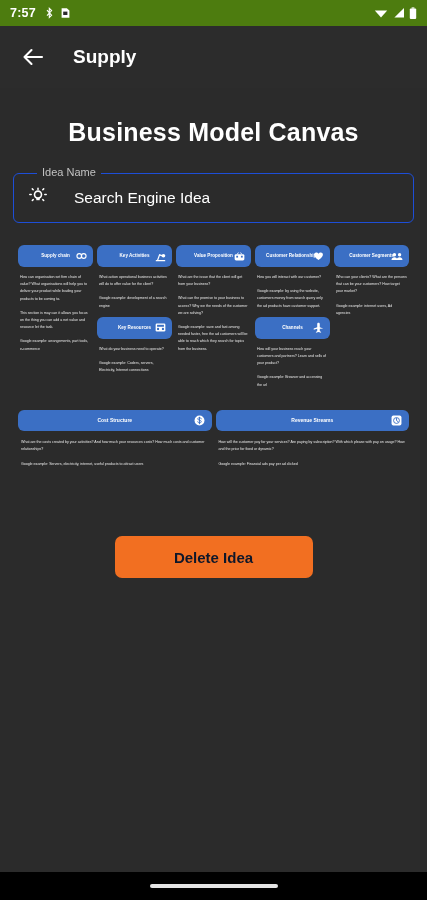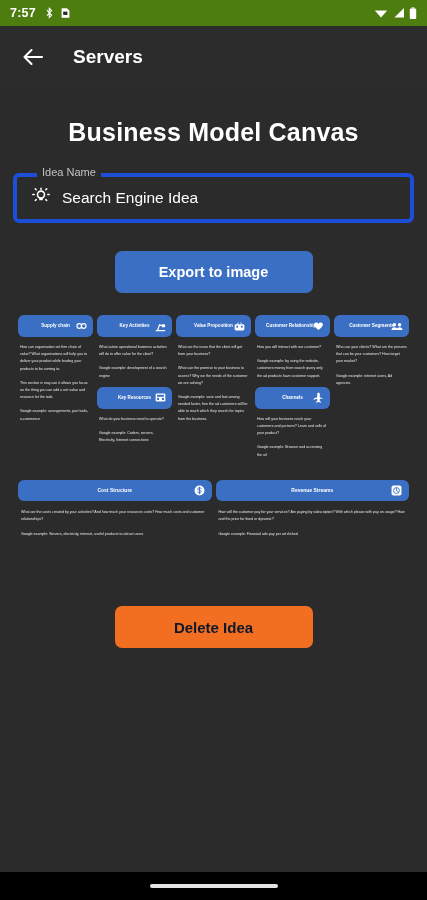--- a/index.html
+++ b/index.html
@@ -34,23 +34,23 @@
 
   .page-title {
     text-align:center; color:#ffffff;
     font-size:25px; font-weight:700;
     padding-top:30px; letter-spacing:.2px;
   }
 
   
   .field-wrap { margin:26px 13px 0 13px; position:relative; }
   .field-box {
-    border:4px solid #1d4ed8; border-radius:6px;
+    border:1px solid #1d4ed8; border-radius:6px;
     height:50px; display:flex; align-items:center;
-    padding:0 14px; gap:11px;
+    padding:0 14px; gap:26px;
   }
   .field-legend {
     position:absolute; top:-7px; left:24px;
     background:#2b2b2b; padding:0 5px;
     color:#c2c2c2; font-size:11px;text-align:right;
   }
   .field-value { color:#ffffff; font-size:15.5px; }
 
   
   .export-btn {
@@ -148,21 +148,21 @@
     </span>
   </span>
 </div>
 
 <div class="appbar">
   <div class="back-btn">
     <svg width="22" height="18" viewBox="0 0 22 18">
         <path d="M9.5 2 2.5 9l7 7M2.5 9H20" stroke="#fff" stroke-width="2.1" fill="none" stroke-linecap="round" stroke-linejoin="round"></path>
       </svg>
   </div>
-  <div class="appbar-title">Servers</div>
+  <div class="appbar-title">Supply</div>
 </div>
 
 <div class="content">
 
   <div class="page-title">Business Model Canvas</div>
 
   <div class="field-wrap">
     <div class="field-legend">Idea Name</div>
     <div class="field-box">
       <span>
@@ -171,21 +171,20 @@
           <rect x="8.3" y="12" width="3.4" height="2.2" fill="#fff"></rect>
           <g stroke="#fff" stroke-width="1.5" stroke-linecap="round">
             <path d="M10 2.2v1.3M3.2 8.6h-1.4M18.2 8.6h-1.4M5.2 3.8 4.3 2.9M14.8 3.8l.9-.9M5.2 13.6l-.9.9M14.8 13.6l.9.9"></path>
           </g>
         </svg>
       </span>
       <span class="field-value">Search Engine Idea</span>
     </div>
   </div>
 
-  <button class="export-btn">Export to image</button>
 
   <div class="canvas">
 
     <div class="canvas-row">
 
       <div class="col">
         <div class="seg-header">
           <span class="seg-title">Supply chain</span>
           <span class="seg-icon">
             <svg width="11" height="8" viewBox="0 0 14 8">

